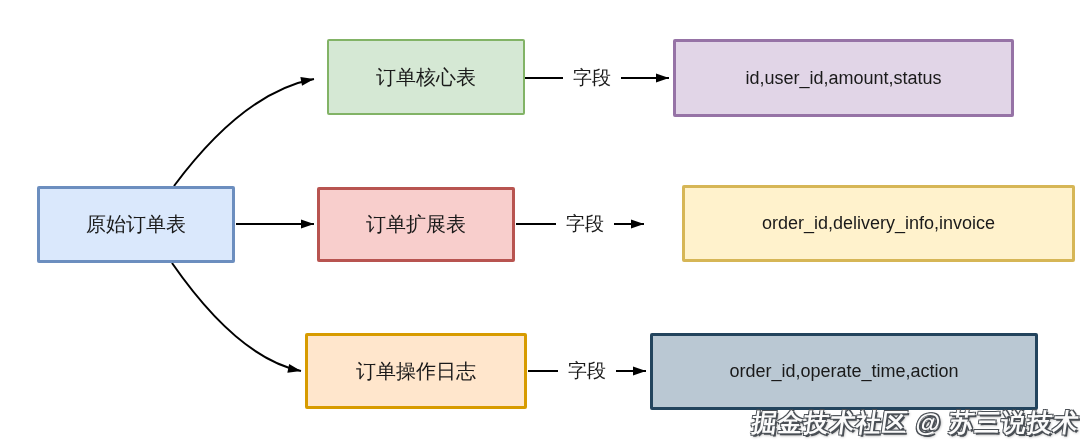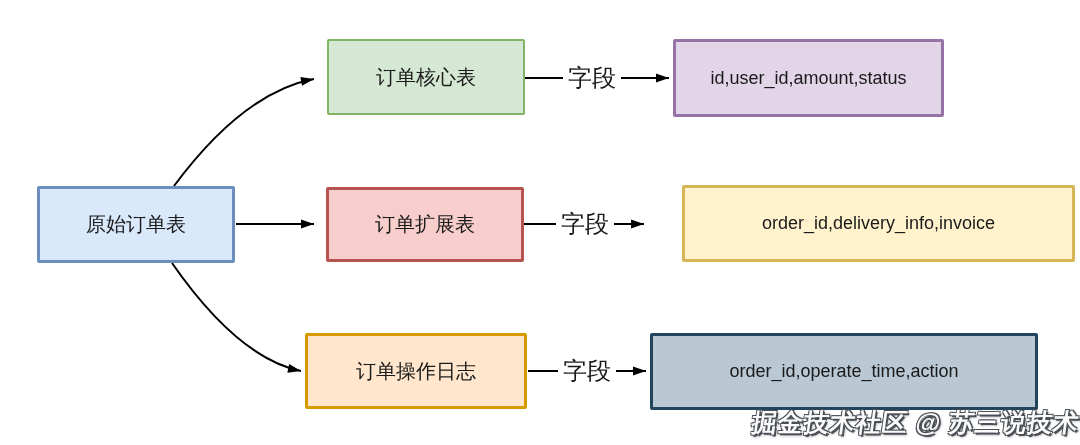--- a/index.html
+++ b/index.html
@@ -18,34 +18,34 @@
     border-radius:2px;
     color:#1a1a1a;
     text-align:center;
   }
   .node.table-node{font-size:20px;}
   .node.fields-node{font-size:18px;}
   
   .n-source   {left:37px;  top:186px; width:198px; height:77px; background:#dae8fc; border:3px solid #6c8ebf;}
   
   .n-core     {left:317px; top:39px;  width:198px; height:76px; background:#d5e8d4; border:2px solid #82b366;margin-left:10px;}
-  .n-core-f   {left:673px; top:39px;  width:271px; height:78px; background:#e1d5e7; border:3px solid #9673a6;}
+  .n-core-f   {left:673px; top:39px;  width:341px; height:78px; background:#e1d5e7; border:3px solid #9673a6;}
   
-  .n-ext      {left:326px; top:187px; width:198px; height:75px; background:#f8cecc; border:3px solid #b85450;}
+  .n-ext      {left:317px; top:187px; width:198px; height:75px; background:#f8cecc; border:3px solid #b85450;}
   .n-ext-f    {left:648px; top:185px; width:393px; height:77px; background:#fff2cc; border:3px solid #d6b656;margin-left:34px;}
   
   .n-log      {left:305px; top:333px; width:222px; height:76px; background:#ffe6cc; border:3px solid #d79b00;}
   .n-log-f    {left:650px; top:333px; width:388px; height:77px; background:#bac8d3; border:3px solid #23445d;}
 
   .edge-label{
     position:absolute;
     width:58px;height:26px;line-height:26px;
     background:#ffffff;
     text-align:center;
-    font-size:24px;color:#1a1a1a;
+    font-size:19px;color:#1a1a1a;
   }
   .el-1{left:563px;top:65px;}
   .el-2{left:556px;top:211px;}
   .el-3{left:558px;top:358px;}
 
   .watermark{
     position:absolute;
     left:752px;top:406px;
     white-space:nowrap;
     font-size:25px;font-weight:bold;letter-spacing:1px;

